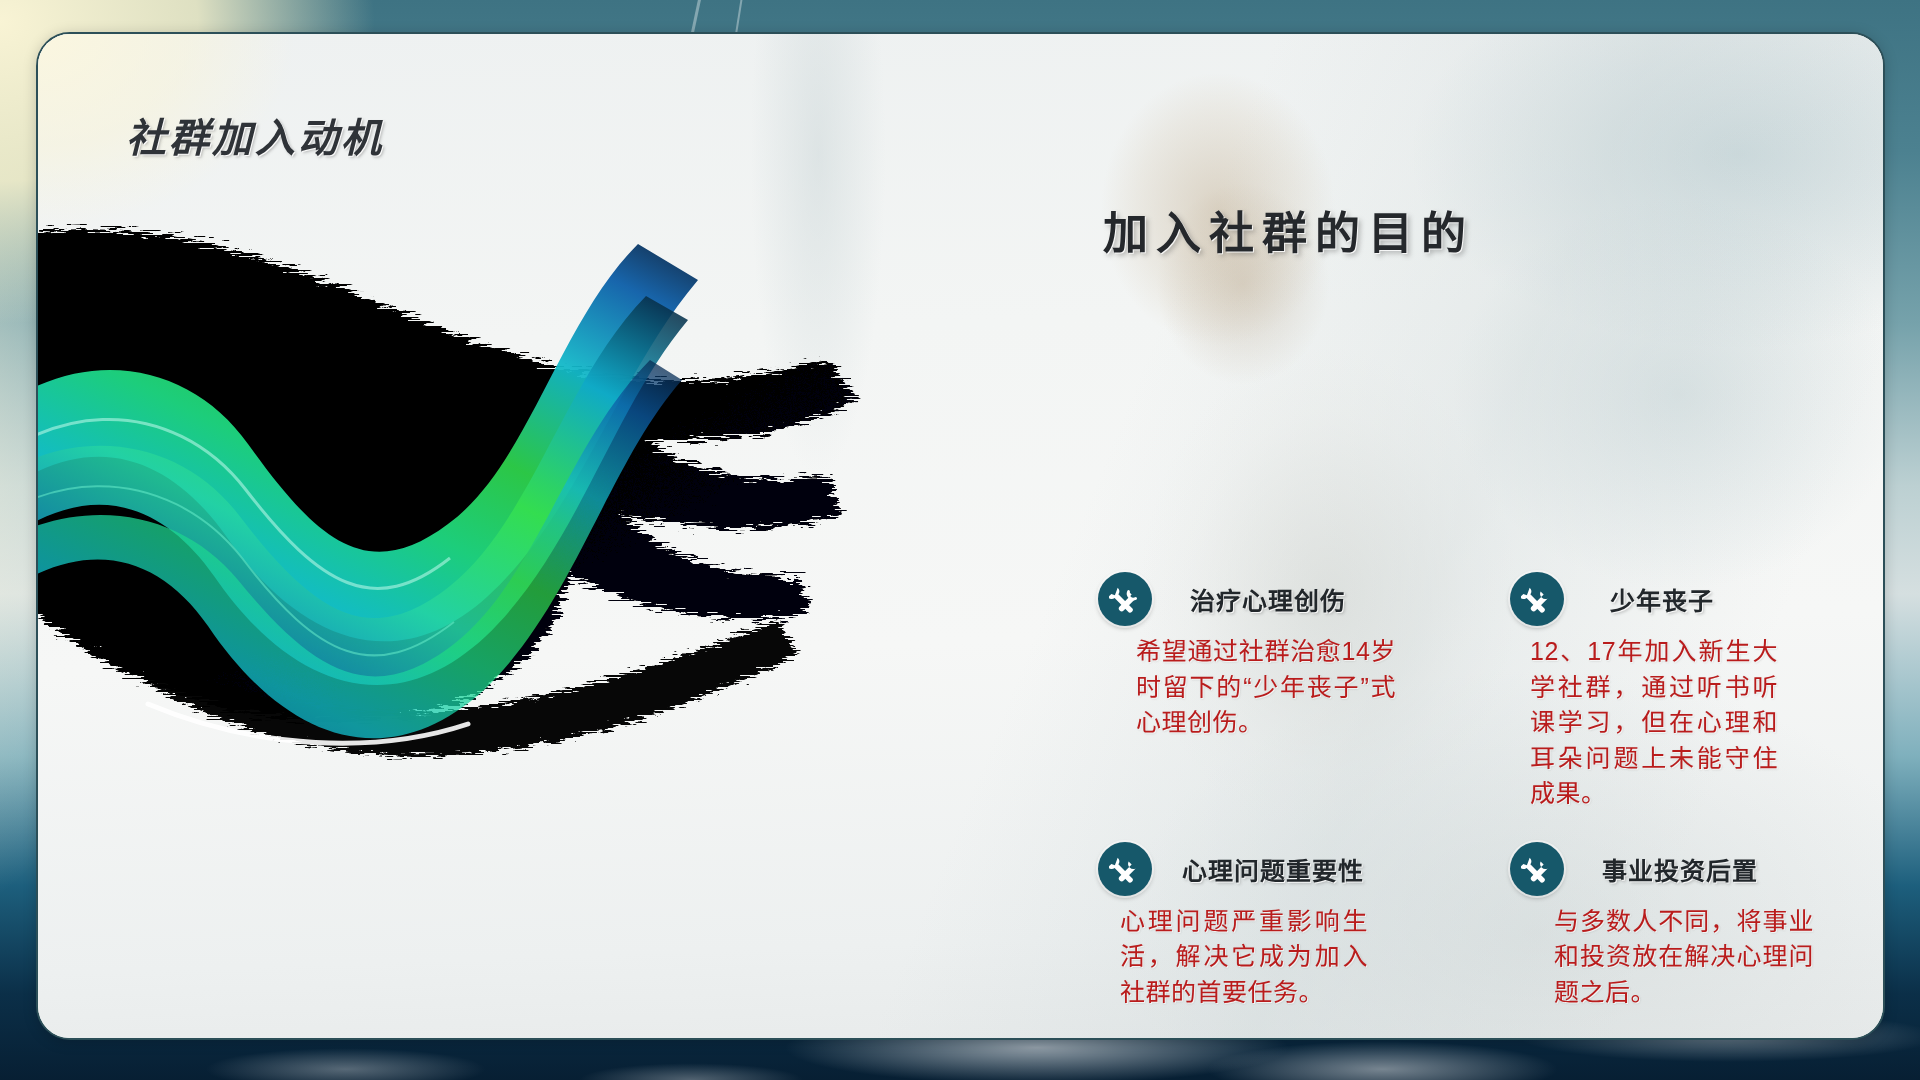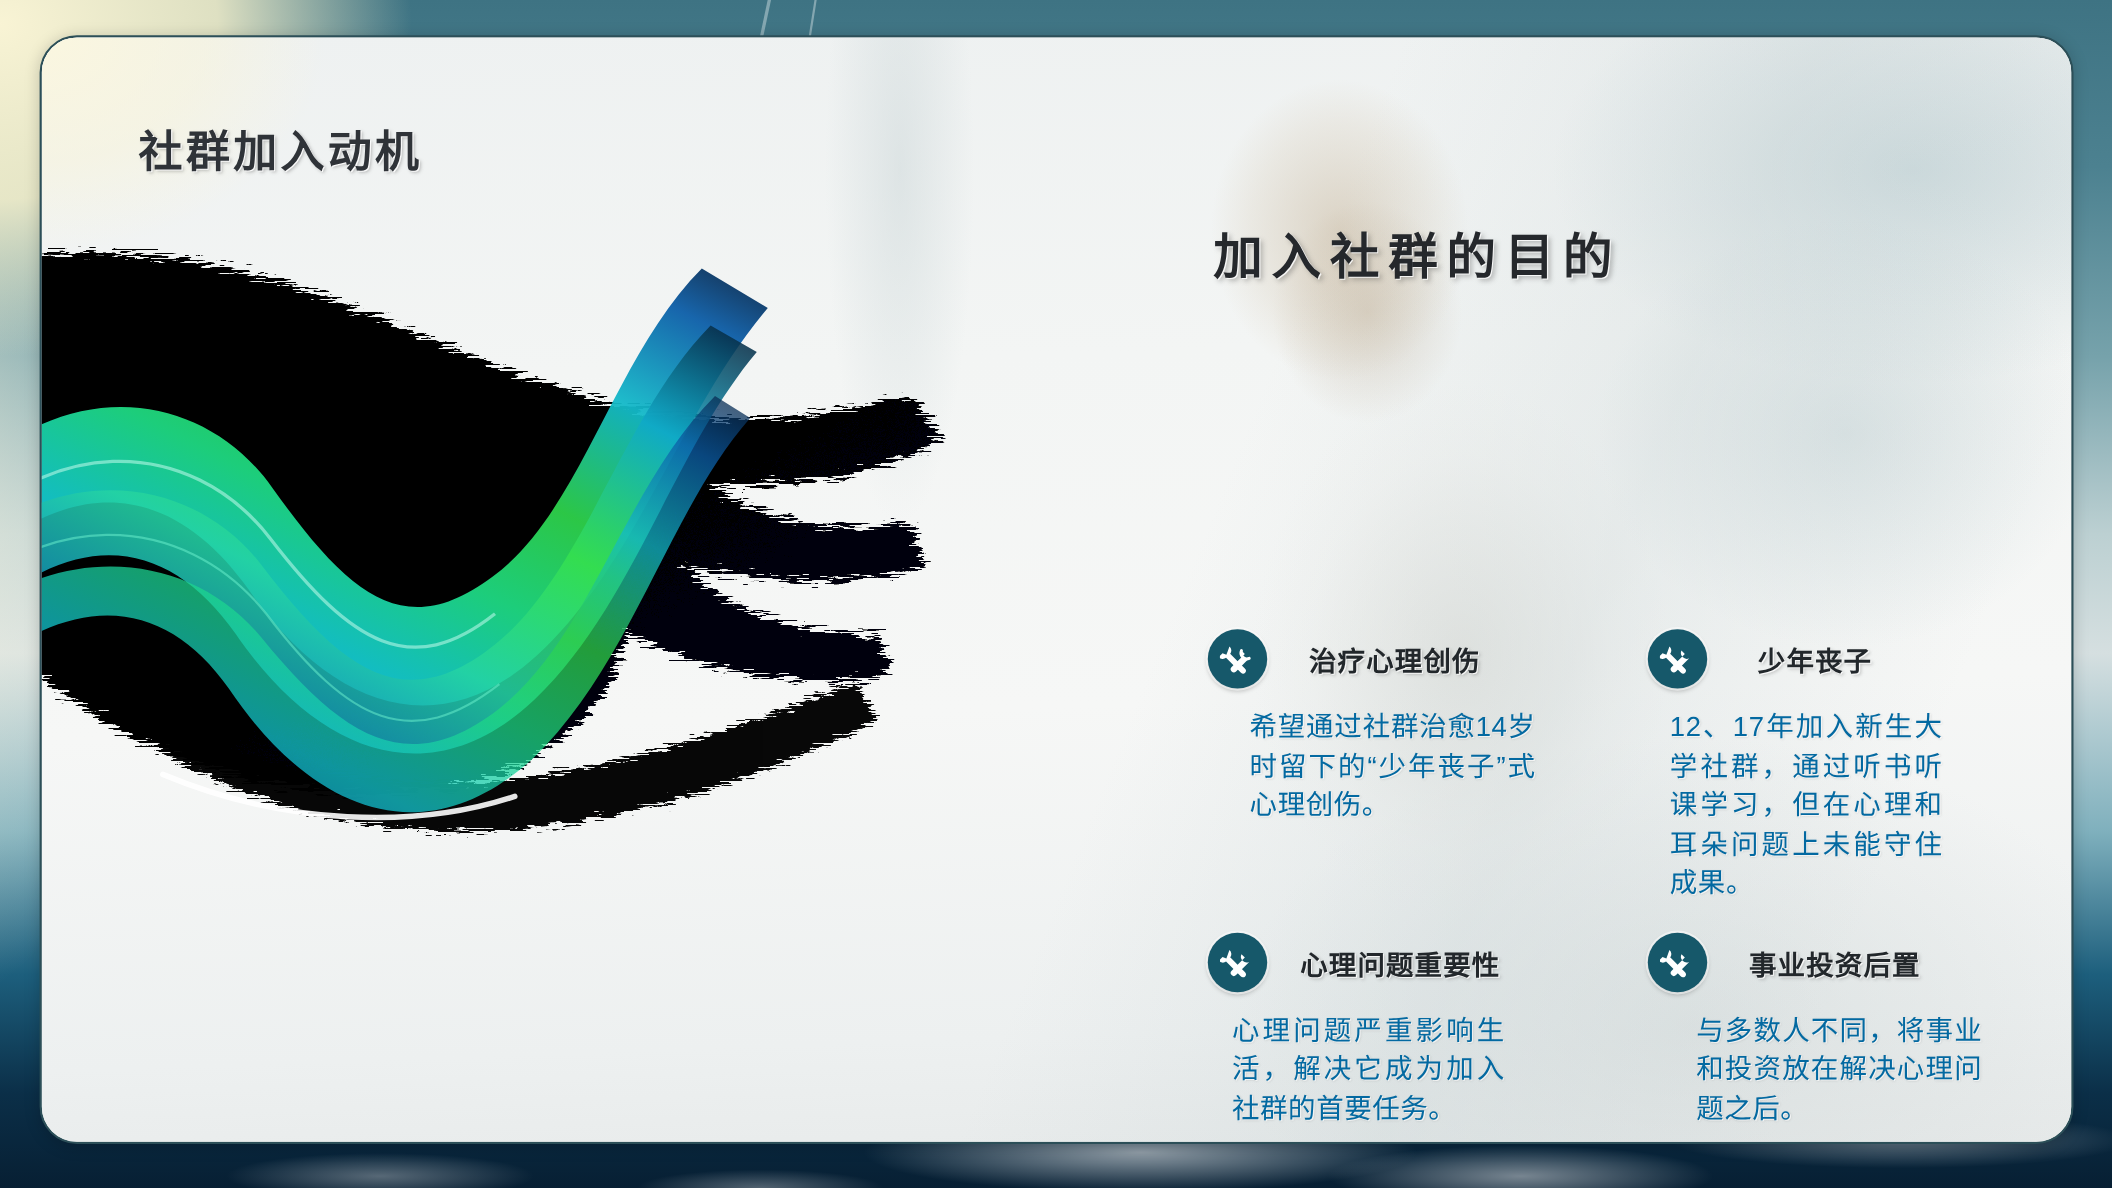--- a/index.html
+++ b/index.html
@@ -99,63 +99,64 @@
 
   
   #kicker {
     position:absolute;
     left:88px; top:72px;
     font-size:40px; font-weight:700;
     letter-spacing:3px;
     color:#2f3338;
     text-shadow:1px 1px 0 rgba(255,255,255,.9), 2px 2px 3px rgba(80,80,80,.35);
     white-space:nowrap;
+    font-style:italic;
   }
   #headline {
     position:absolute;
     left:1065px; top:163px;
     font-size:45px; font-weight:700;
     letter-spacing:8px;
     color:#25282c;
     text-shadow:1px 1px 0 rgba(255,255,255,.85), 3px 3px 5px rgba(70,70,70,.35);
     white-space:nowrap;
   }
 
   
   #cards {
     position:absolute;
     left:1060px; top:534px;
     width:760px;
     display:grid;
     grid-template-columns:400px 360px;
     grid-template-rows:auto auto;
-    column-gap:0px; row-gap:8px;
+    column-gap:0px; row-gap:8px;gap:12px;
   }
   .card { position:relative; padding-left:0; }
   .card-head { display:flex; align-items:center; gap:12px; height:62px; }
   .badge {
     flex:0 0 auto;
     width:54px; height:54px; border-radius:50%;
     background:#16586a;
     display:flex; align-items:center; justify-content:center;
     box-shadow:0 0 0 2px rgba(255,255,255,.55), 0 2px 5px rgba(0,0,0,.28);
   }
   .badge svg { width:32px; height:32px; display:block; }
   .card-title {
     font-size:25px; font-weight:700; letter-spacing:1px;
     color:#22272b;
     text-shadow:1px 1px 0 rgba(255,255,255,.85), 2px 2px 3px rgba(90,90,90,.32);
     white-space:nowrap;
   }
   .card-body {
-    margin-top:14px;
+    margin-top:4px;
     width:260px;
     font-size:25px; line-height:1.42;
     letter-spacing:.5px;
-    color:#0369a1;
+    color:#b91c1c;
     text-shadow:1px 1px 0 rgba(255,255,255,.75), 1px 1px 2px rgba(100,100,100,.30);
     text-align:justify;
     text-justify:inter-ideograph;
   }
   
   .card.c0 .card-body { margin-left:38px; }
   .card.c0 .card-title { margin-left:26px; }
   .card.c1 .card-body { margin-left:20px; width:248px; }
   .card.c1 .card-title { margin-left:34px; }
   .card.c2 .card-body { margin-left:44px; }

